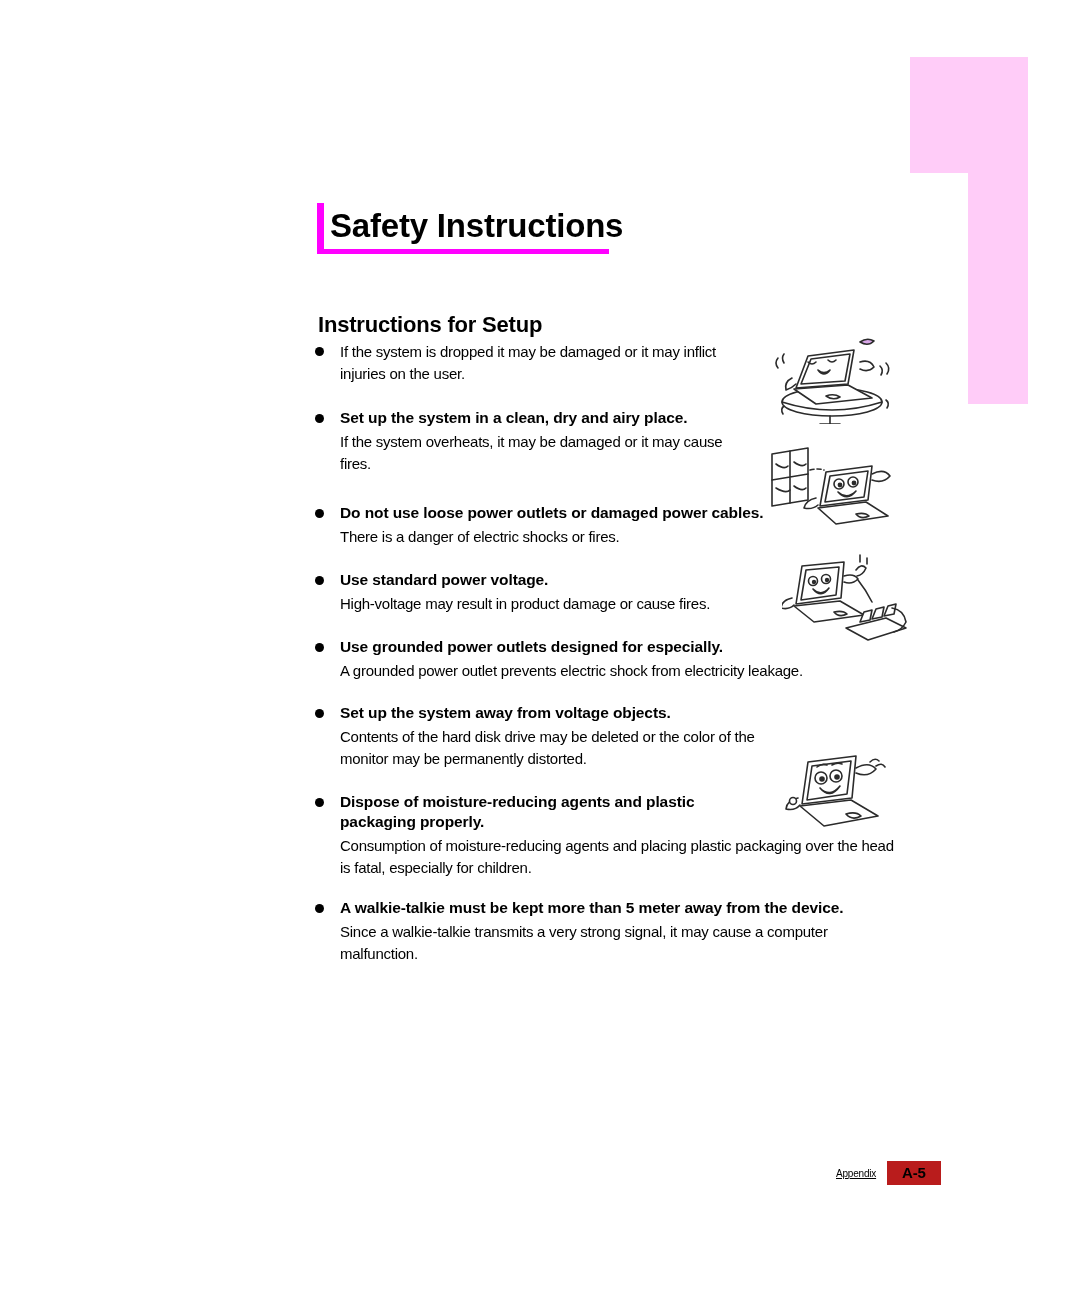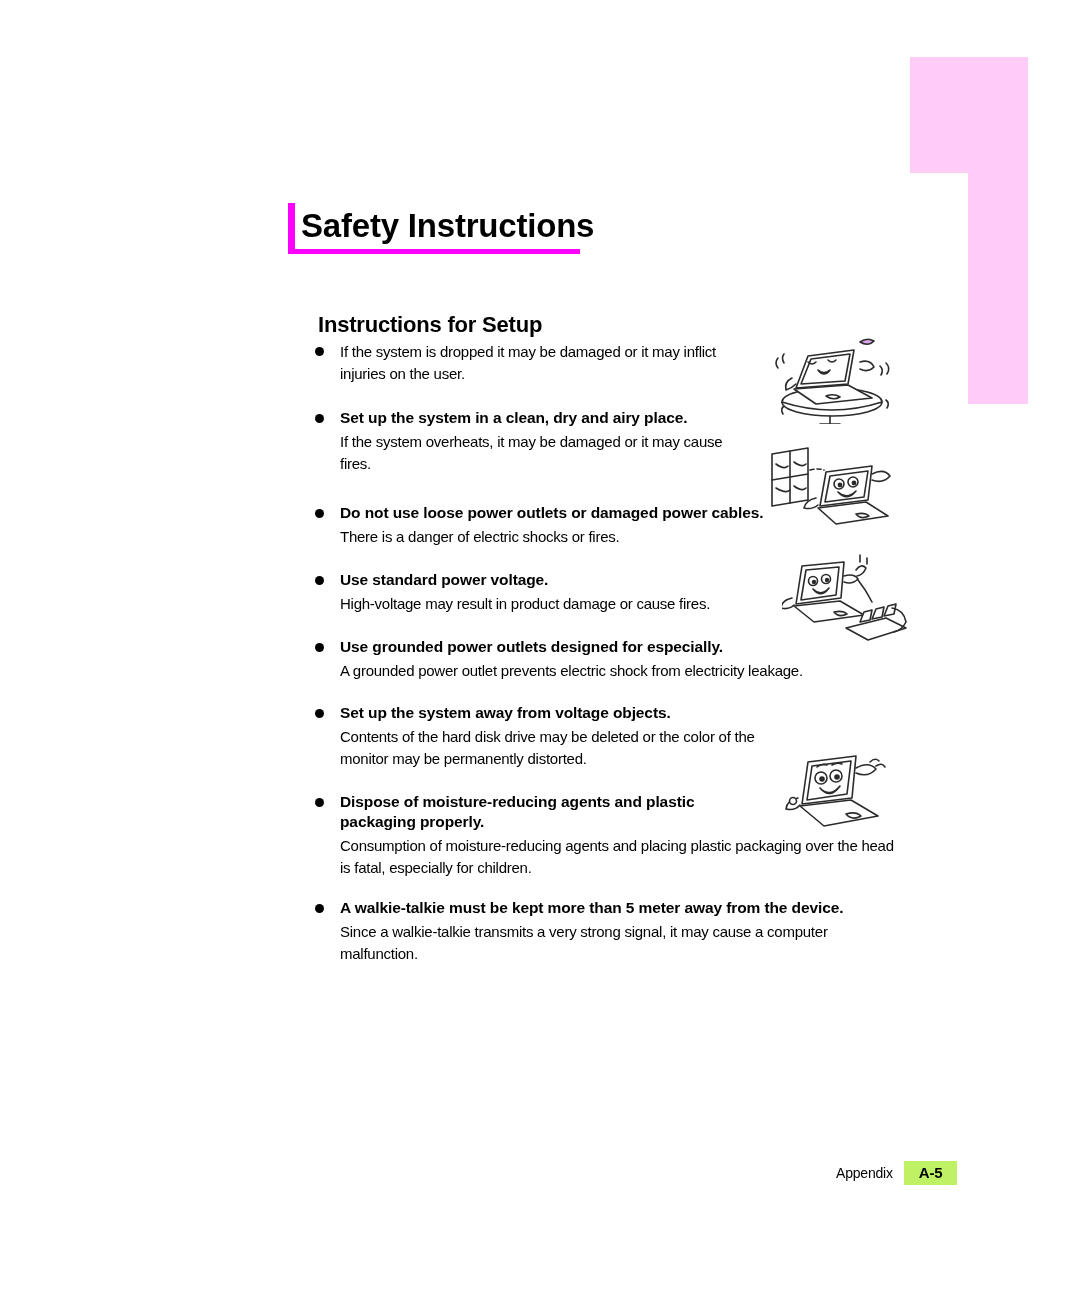--- a/index.html
+++ b/index.html
@@ -37,21 +37,21 @@
     left: 58px;
     top: 0;
     width: 60px;
     height: 347px;
     background: #ffccf8;
   }
 
   
   #page-title-block {
     position: absolute;
-    left: 288px;
+    left: 317px;
     top: 203px;
     width: 292px;
   }
   #page-title-block .title-bar {
     position: absolute;
     left: 0;
     top: 0;
     width: 7px;
     height: 46px;
     background: #ff00ff;
@@ -130,28 +130,29 @@
   
   #footer {
     position: absolute;
     left: 836px;
     top: 1162px;
     height: 22px;
     display: flex;
     align-items: center;
   }
   #footer .footer-label {
-    font-size: 14px;
+    font-size: 10px;
     letter-spacing: -0.2px;
     padding-right: 11px;
+    text-decoration: underline;
   }
   #footer .footer-page {
     font-size: 15px;
     font-weight: bold;
-    background: #bef264;
+    background: #b91c1c;
     padding: 3px 15px 4px 15px;
     letter-spacing: -0.2px;
   }
 </style>
 </head>
 <body>
 
 <div id="chapter-numeral">
   <div class="num-top"></div>
   <div class="num-stem"></div>

